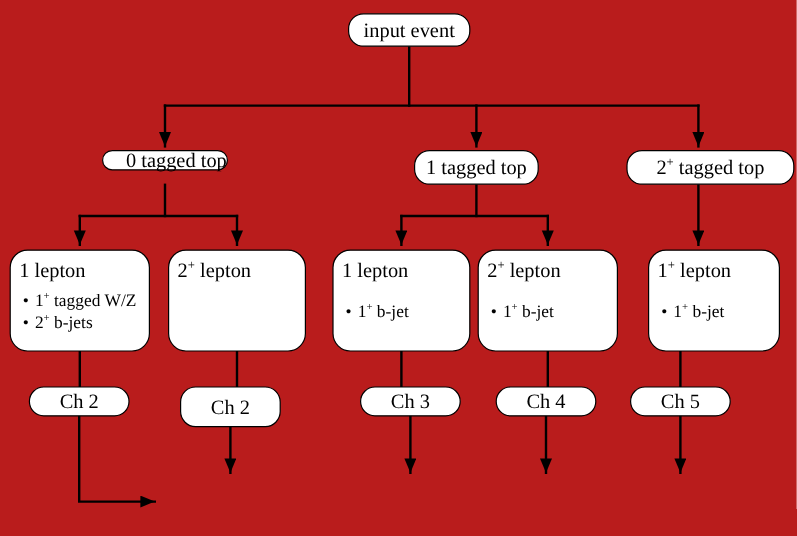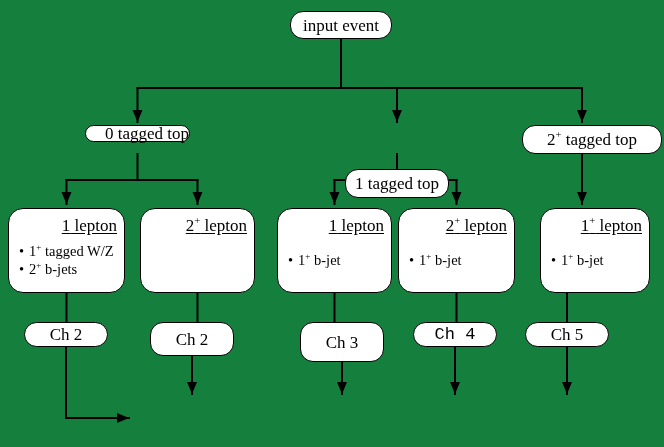--- a/index.html
+++ b/index.html
@@ -1,36 +1,36 @@
 <!DOCTYPE html>
 <html><head>
 <meta charset="utf-8">
 <style>
   html,body { margin:0; padding:0; background:#ffffff; }
   .canvas {
-    position:relative; width:664px; height:447px; background:#15803d;
+    position:relative; width:664px; height:447px; background:#b91c1c;
     font-family:"Liberation Serif","DejaVu Serif",serif; color:#000;
     overflow:hidden;
   }
   svg.wires { position:absolute; left:0; top:0; pointer-events:none; }
   .box {
     position:absolute; box-sizing:border-box; background:#fff;
     border:1.7px solid #000;
   }
   .pill {
     border-radius:13px; display:flex; align-items:center; justify-content:center;
     font-size:17px; line-height:1;
   }
   .lep {
     border-radius:15px; border-width:1.9px;
     display:flex; flex-direction:column; padding:7px 7px 8px;
   }
   .lep .title {
-    text-align:right; font-size:17px; line-height:1.15;
-    text-decoration:underline; text-underline-offset:2px;
+    text-align:left; font-size:17px; line-height:1.15;
+    text-underline-offset:2px;
   }
   .lep .bullets { margin:auto 0; font-size:14.5px; line-height:1.25; padding-left:3px; }
   .bullet-line { white-space:nowrap; }
   .bullet-line .dot { margin-right:5px; }
   sup { font-size:0.62em; line-height:0; vertical-align:super; }
   .higgs { border-radius:12px; display:flex; align-items:center; justify-content:center; font-size:17px; }
 </style>
 </head>
 <body>
 
@@ -76,21 +76,21 @@
     </g>
   </svg>
 
   <div class="box pill" style="left:290px; top:11px; width:102px; height:28px;">
     <span>input event</span>
   </div>
 
   <div class="box pill" style="left:85px; top:125px; width:105px; height:17px;justify-content:flex-end;">
     <span><span>0</span><sup></sup><span> tagged top</span></span>
   </div>
-  <div class="box pill" style="left:345px; top:125px; width:104px; height:29px;margin-top:44px;">
+  <div class="box pill" style="left:345px; top:125px; width:104px; height:29px;">
     <span><span>1</span><sup></sup><span> tagged top</span></span>
   </div>
   <div class="box pill" style="left:522px; top:125px; width:140px; height:29px;">
     <span><span>2</span><sup>+</sup><span> tagged top</span></span>
   </div>
 
   <div class="box lep" style="left:8px; top:208px; width:117px; height:85px;">
     <div class="title"><span>1</span><sup></sup><span> lepton</span></div>
     <div class="bullets">
       <div class="bullet-line"><span class="dot">•</span><span>1</span><sup>+</sup><span> tagged W/Z</span></div>
@@ -122,24 +122,24 @@
       <div class="bullet-line"><span class="dot">•</span><span>1</span><sup>+</sup><span> b-jet</span></div>
     </div>
   </div>
 
   <div class="box pill" style="left:24px; top:322px; width:84px; height:25px;">
     <span>Ch 2</span>
   </div>
   <div class="box pill" style="left:150px; top:322px; width:84px; height:34px;">
     <span>Ch 2</span>
   </div>
-  <div class="box pill" style="left:300px; top:322px; width:84px; height:40px;">
+  <div class="box pill" style="left:300px; top:322px; width:84px; height:25px;">
     <span>Ch 3</span>
   </div>
-  <div class="box pill" style="left:413px; top:322px; width:84px; height:25px;font-family:Liberation Mono, monospace;">
+  <div class="box pill" style="left:413px; top:322px; width:84px; height:25px;">
     <span>Ch 4</span>
   </div>
   <div class="box pill" style="left:525px; top:322px; width:84px; height:25px;align-items:center;">
     <span>Ch 5</span>
   </div>
 
 
 </div>
 
 </body></html>

